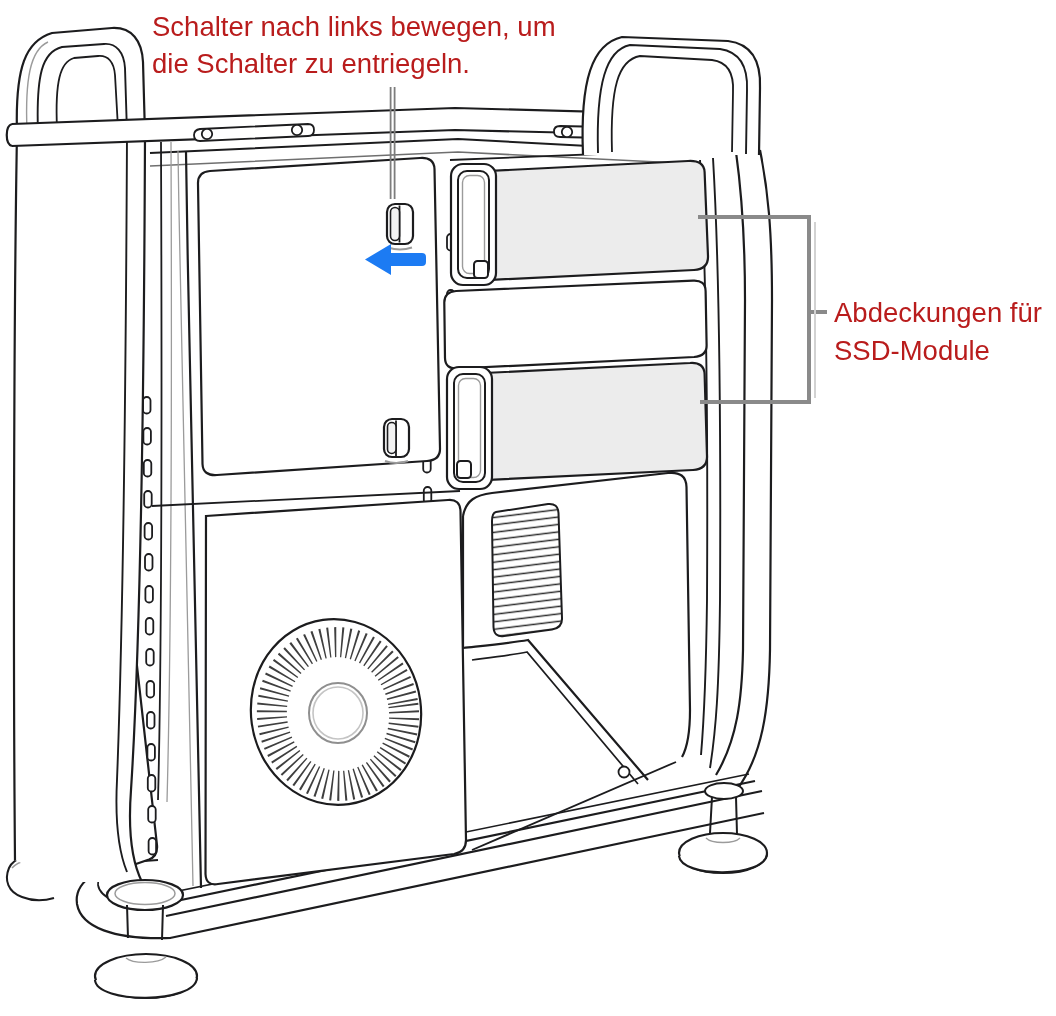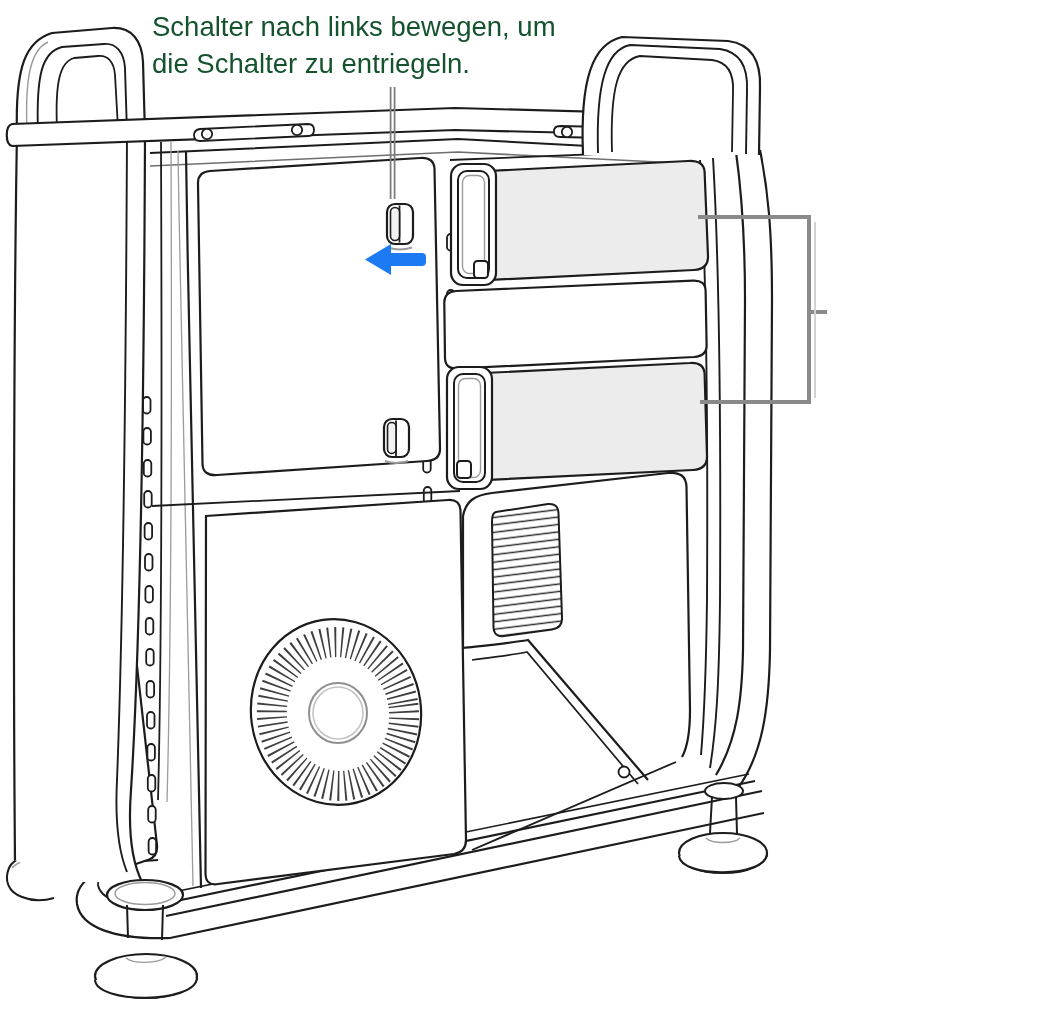--- a/index.html
+++ b/index.html
@@ -1,18 +1,18 @@
 <!DOCTYPE html>
 <html><head>
 <meta charset="utf-8">
 <style>
   html,body{margin:0;padding:0;background:#fff;}
   .stage{position:relative;width:1056px;height:1016px;background:#ffffff;overflow:hidden;
          font-family:"Liberation Sans","DejaVu Sans",sans-serif;}
-  .anno{position:absolute;color:#14532d;font-size:27.5px;line-height:36.5px;
+  .anno{position:absolute;color:#b91c1c;font-size:27.5px;line-height:36.5px;
         font-family:"Liberation Sans","DejaVu Sans",sans-serif;}
   .anno div{white-space:nowrap;}
   .label-right{line-height:38px;}
   svg{position:absolute;left:0;top:0;}
 </style>
 </head>
 <body>
 
 <div class="stage">
 
@@ -241,14 +241,18 @@
     <path d="M 809,312 L 827,312"></path>
     <path d="M 815,222 L 815,398" stroke="#d2d2d2" stroke-width="2"></path>
   </g>
 </svg>
 
 <div class="anno" style="left:152px;top:9px;">
   <div>Schalter nach links bewegen, um</div>
   <div>die Schalter zu entriegeln.</div>
 </div>
 
-
+<div class="anno label-right" style="left:834px;top:294px;">
+  <div>Abdeckungen für</div>
+  <div>SSD-Module</div>
 </div>
 
+</div>
+
 </body></html>

